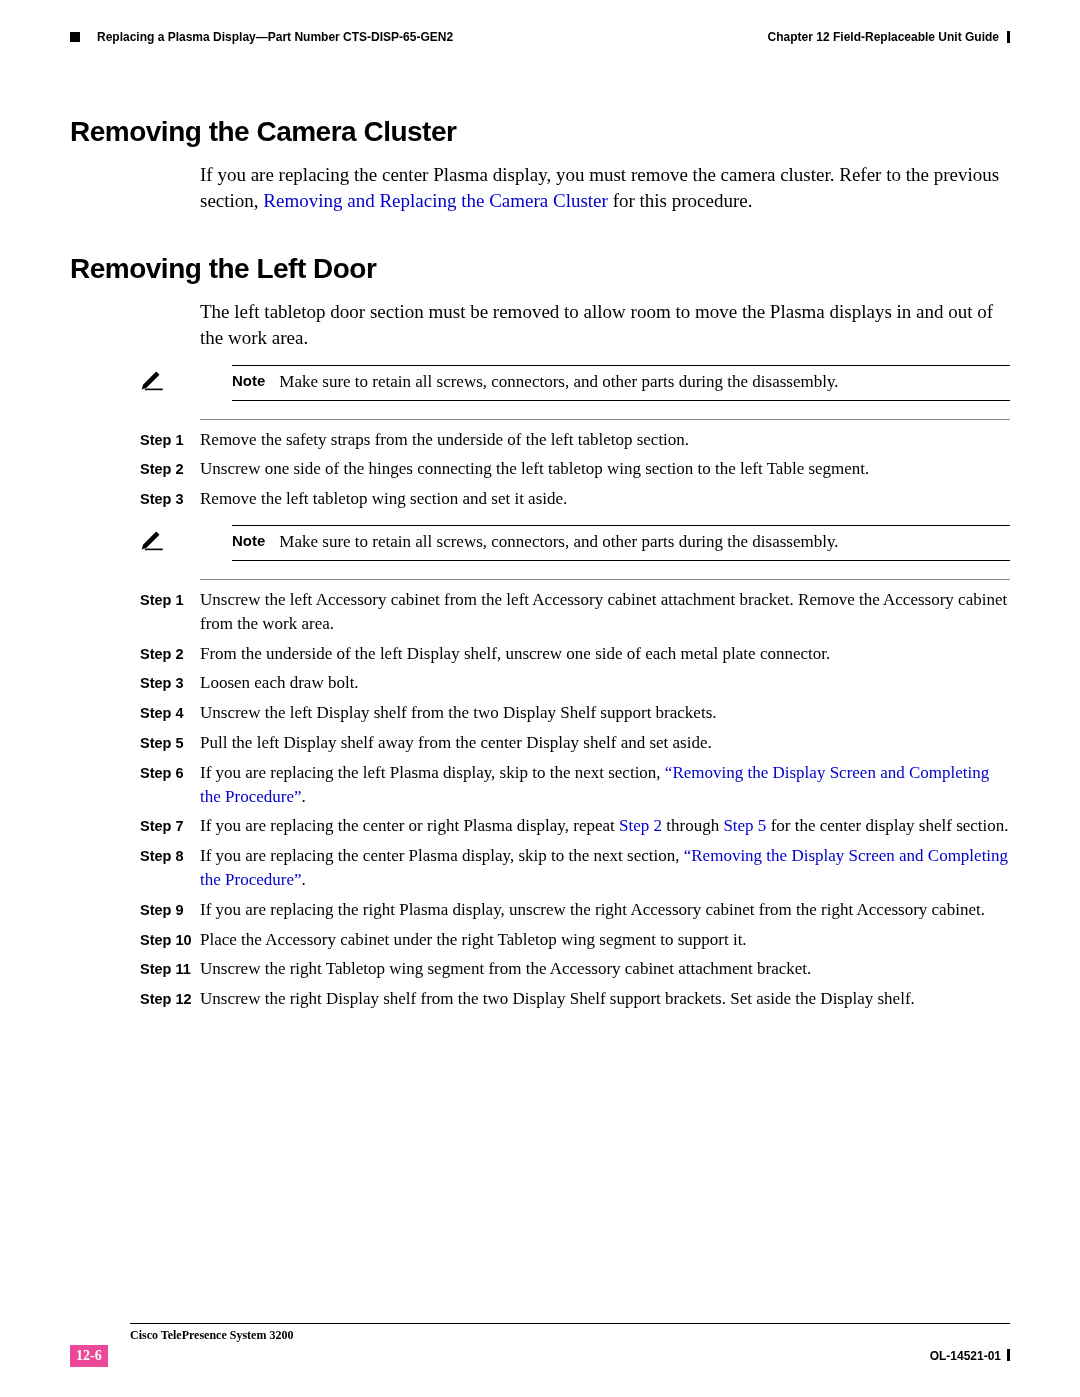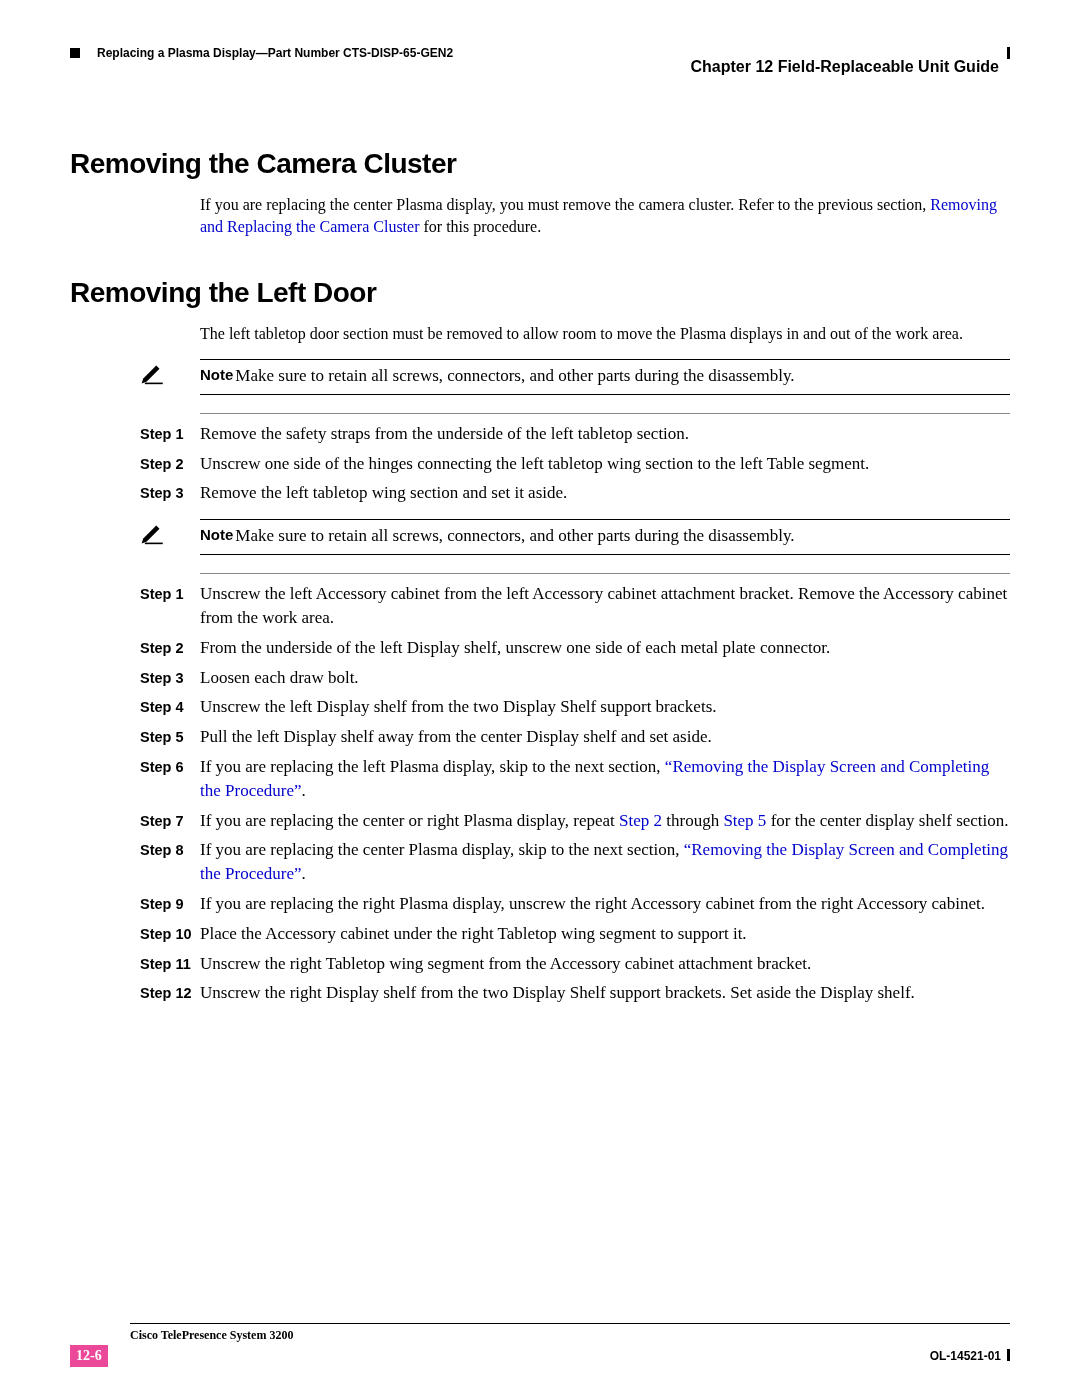--- a/index.html
+++ b/index.html
@@ -42,31 +42,31 @@
     height: 10px;
     background: #000;
     display: inline-block;
   }
   .thin-bar {
     width: 3px;
     height: 12px;
     background: #000;
     display: inline-block;
   }
-  .chapter-ref { font-size: 16px; margin-top: 28px; }
+  .chapter-ref { font-size: 12px; }
   h2 {
     font-family: Arial, Helvetica, sans-serif;
     font-weight: bold;
     font-size: 28px;
     margin: 40px 0 14px 0;
     letter-spacing: -0.5px;
   }
   .body-text {
     margin-left: 130px;
-    font-size: 16px;
+    font-size: 19px;
     line-height: 1.35;
     margin-bottom: 10px;
   }
   a.link {
     color: #0000cc;
     text-decoration: none;
   }
   .note-row {
     display: flex;
     margin-left: 70px;
@@ -79,21 +79,22 @@
     flex: 0 0 60px;
     text-align: left;
   }
   .note-content {
     flex: 1;
     border-top: 1px solid #000;
     border-bottom: 1px solid #000;
     padding: 6px 0 8px 0;
     font-size: 17px;
     display: flex;
-    gap: 2px;
+    gap: 14px;
+    margin-left: 32px;
   }
   .note-word {
     font-family: Arial, Helvetica, sans-serif;
     font-weight: bold;
     font-size: 15px;
   }
   .pencil {
     width: 26px;
     height: 26px;
   }

